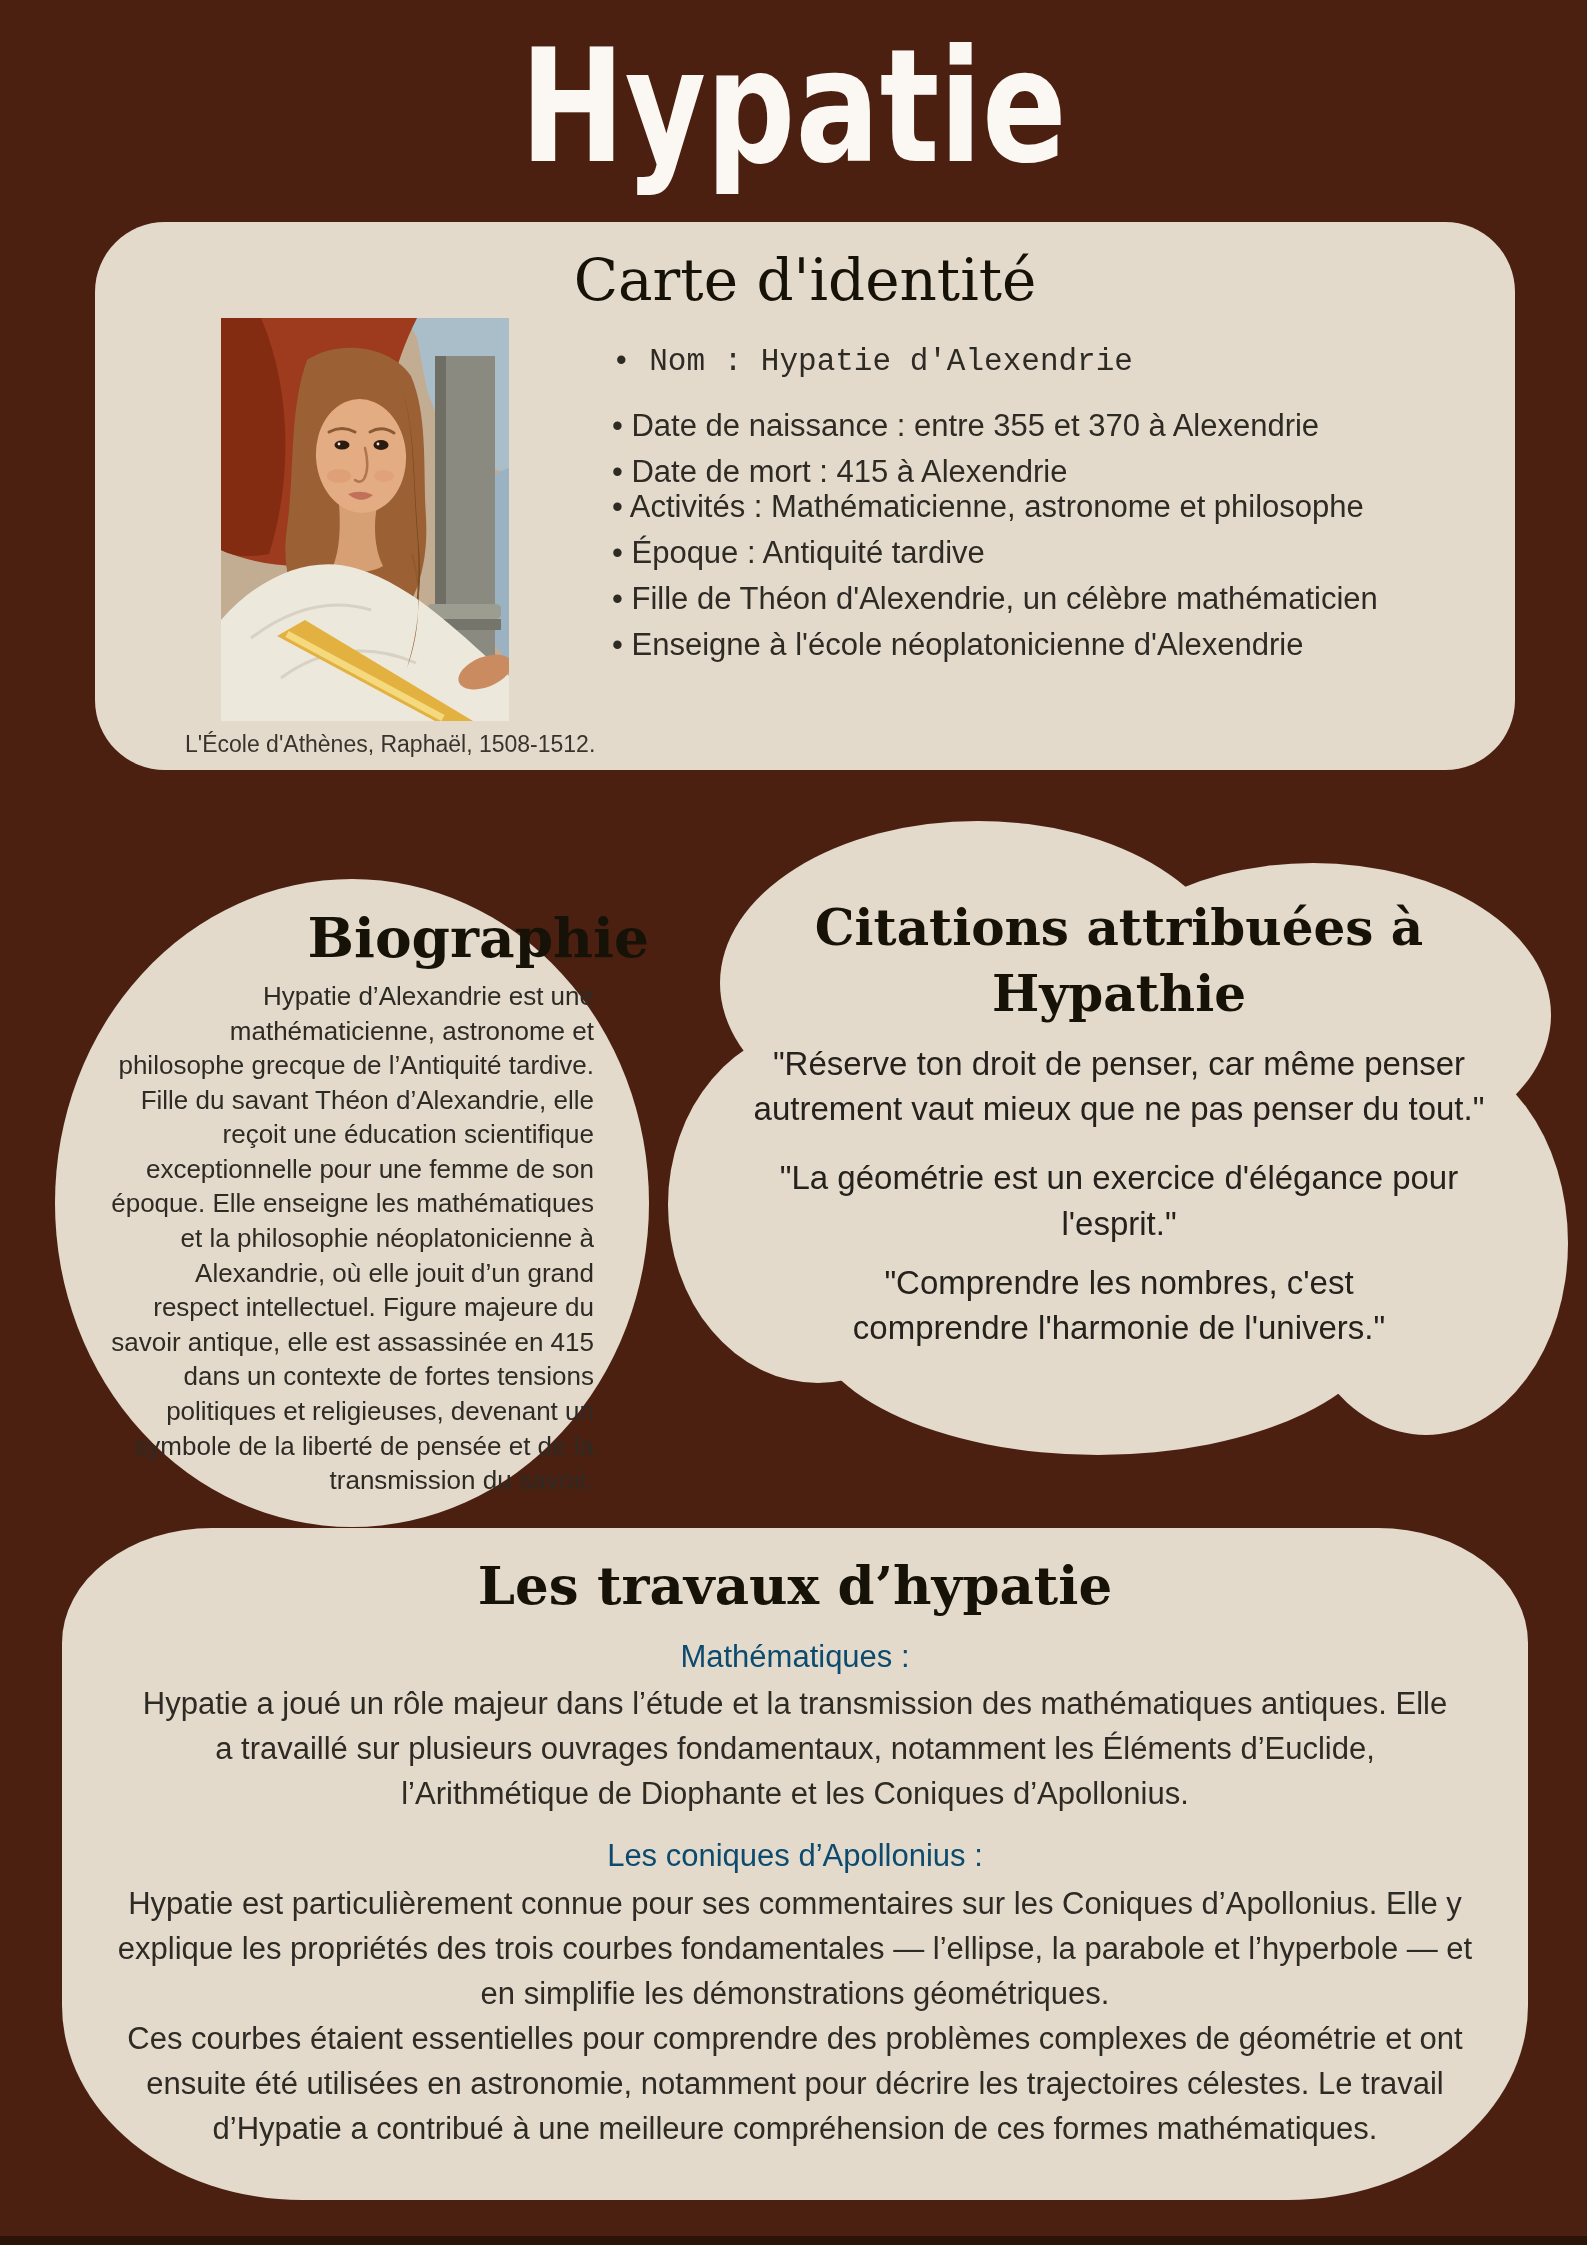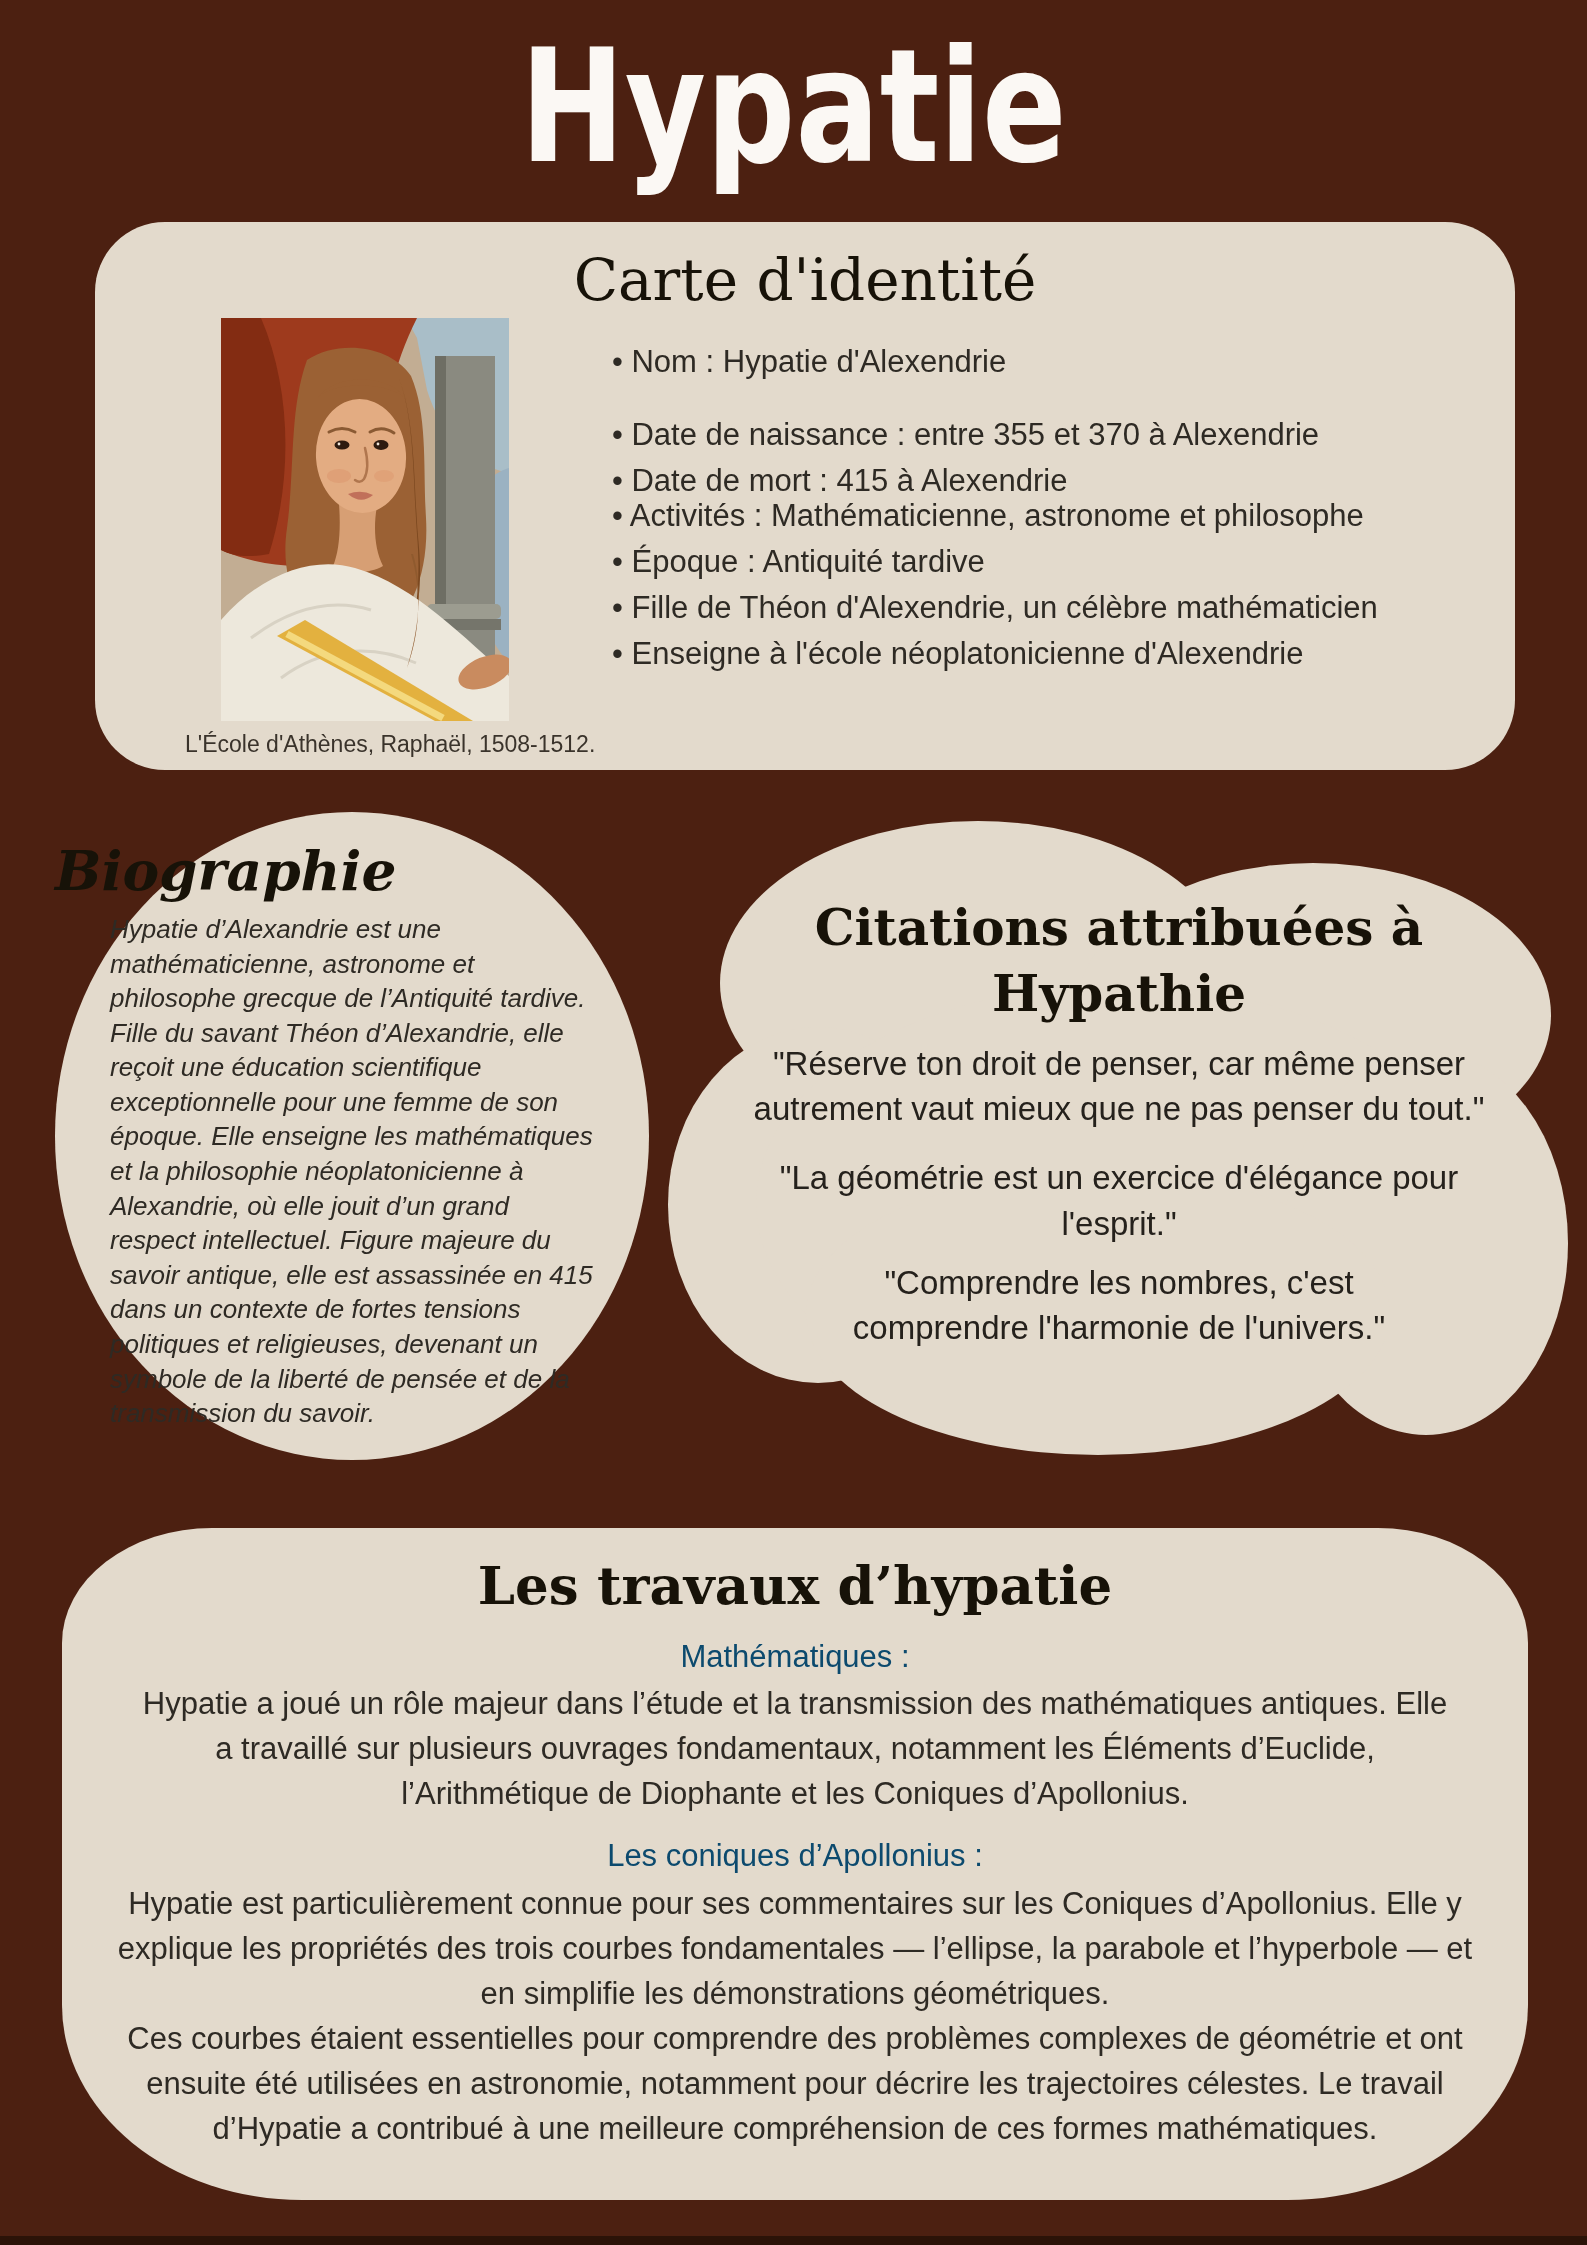--- a/index.html
+++ b/index.html
@@ -24,26 +24,26 @@
         font-weight:normal;font-size:58px;line-height:1.2;color:var(--heading);}
   .id-body{display:flex;align-items:flex-start;padding:2px 55px 0 126px;}
   .portrait-wrap{flex:0 0 288px;width:288px;}
   .portrait{display:block;width:288px;height:403px;}
   .caption{margin-top:10px;width:360px;margin-left:-36px;text-align:center;
         font-size:23px;color:#3A332B;white-space:nowrap;}
   .id-list{list-style:none;margin:26px 0 0 0;padding:0 0 0 103px;
         font-size:31px;line-height:1.16;color:var(--body_text);}
   .id-list li{margin-bottom:10px;padding-left:30px;text-indent:-30px;}
   .id-list li::before{content:"• ";}
-  .id-list li:first-child{margin-bottom:37px;}
+  .id-list li:first-child{margin-bottom:28px;font-family:Liberation Mono, monospace;}
   .id-list li:nth-child(3){margin-bottom:0;}
 
   
-  .bio{position:absolute;left:55px;top:812px;width:594px;height:648px;
-        background:var(--card);border-radius:50%;text-align:left;font-style:italic;}
+  .bio{position:absolute;left:55px;top:879px;width:594px;height:648px;
+        background:var(--card);border-radius:50%;text-align:right;}
   .bio-title{margin:26px 0 0 0;font-family:"DejaVu Serif",serif;font-weight:bold;
         font-size:55px;line-height:1.2;color:var(--heading);}
   .bio-text{width:484px;margin:8px auto 0;font-size:26px;line-height:1.33;color:var(--body_text);}
 
   
   .cloud{position:absolute;left:668px;top:815px;width:902px;height:645px;}
   .cloud-bg{position:absolute;left:0;top:0;width:902px;height:645px;}
   .cloud-content{position:relative;padding-top:80px;text-align:center;}
   .cloud-title{margin:0 auto;width:640px;font-family:"DejaVu Serif",serif;font-weight:bold;
         font-size:50px;line-height:1.32;color:var(--heading);}

